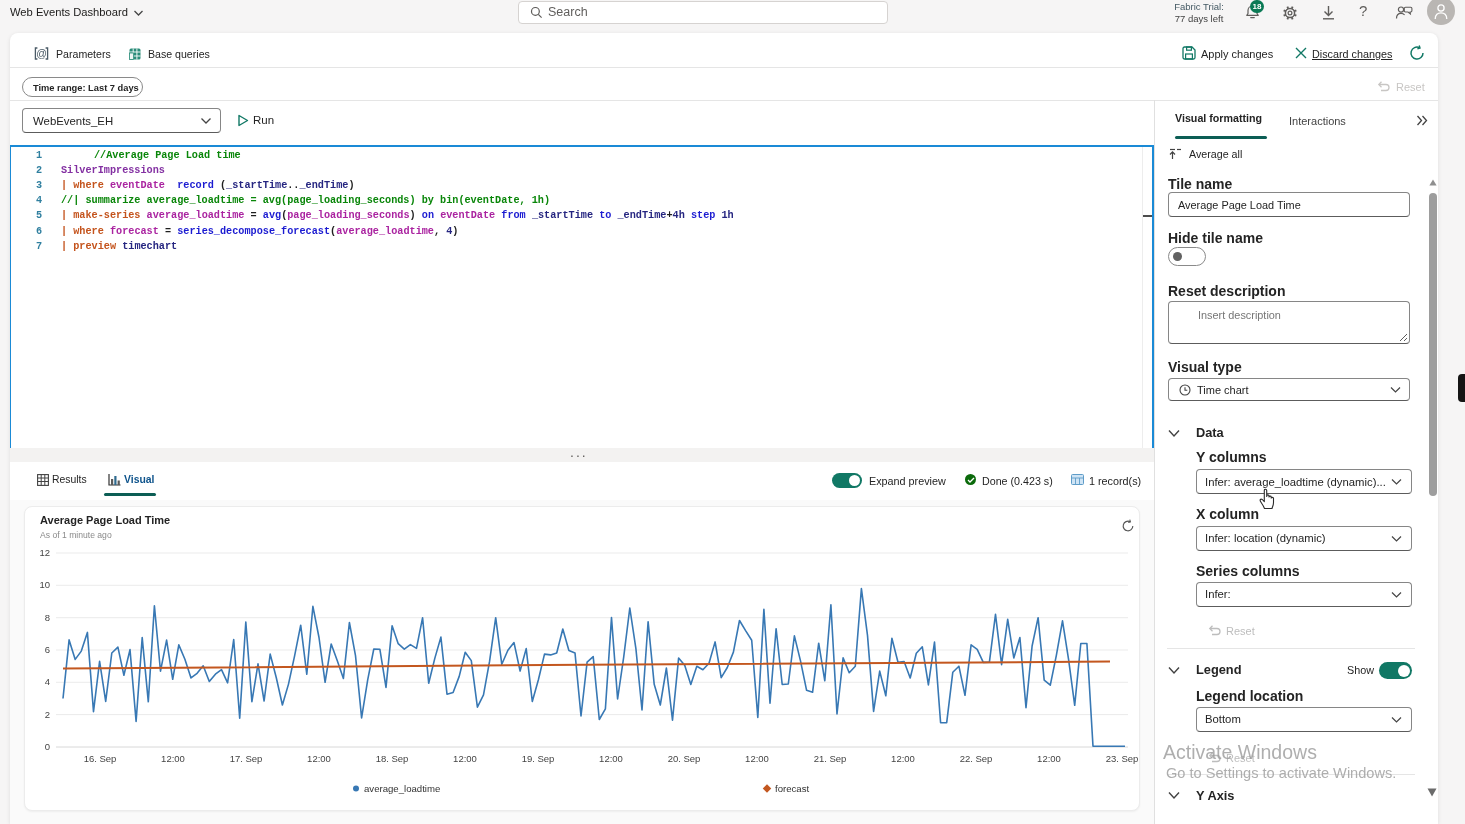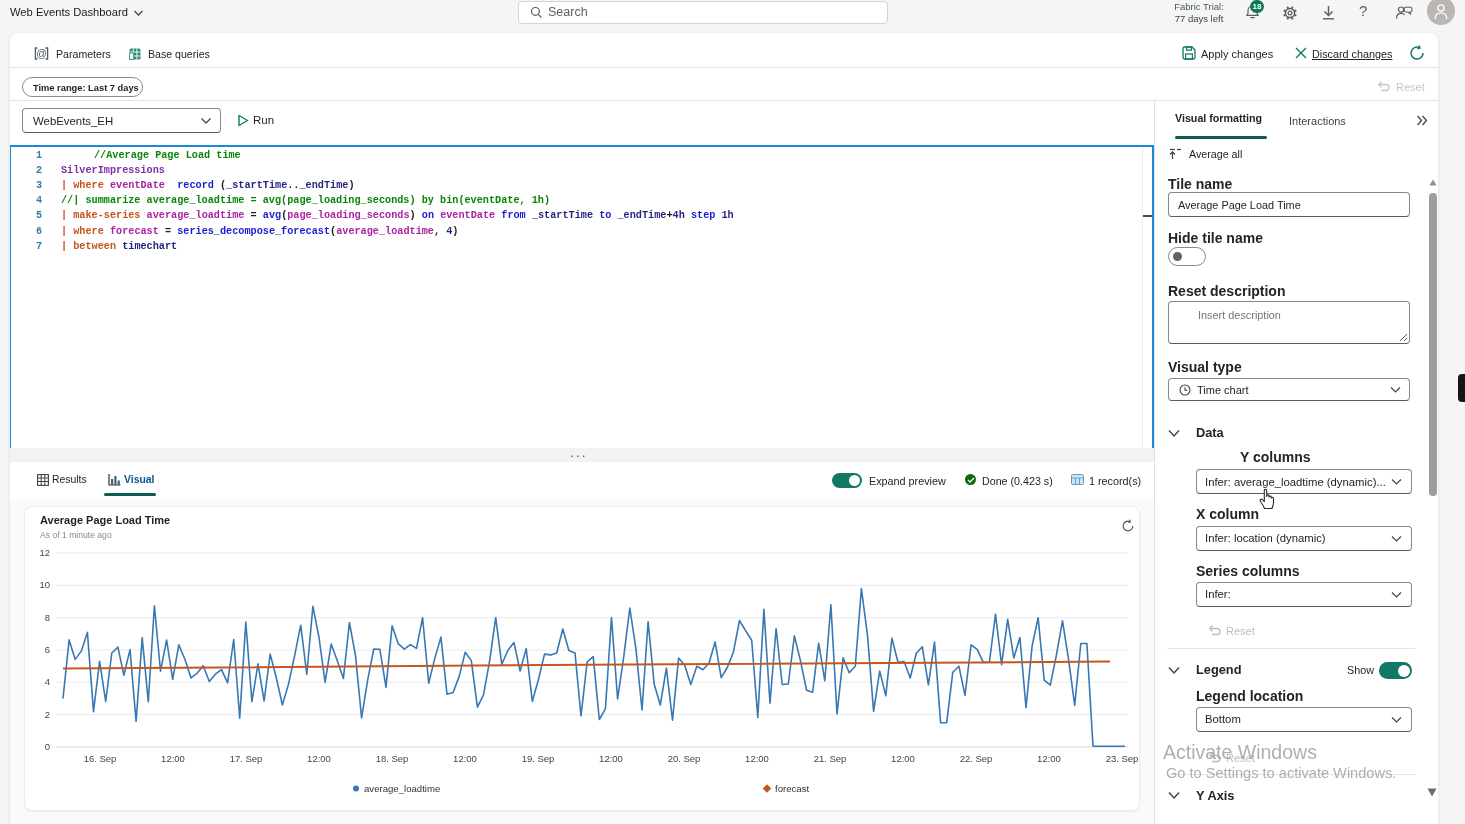--- a/index.html
+++ b/index.html
@@ -124,21 +124,21 @@
 <div class="abs" style="left:10px; top:145px; width:1144px; height:303px; background:#fff; border-top:2px solid #1a8ad6; border-right:2px solid #1a8ad6; border-left:1px solid #1a8ad6;"></div>
 <div class="abs" style="left:1142px; top:147px; width:1px; height:301px; background:#ededed;"></div>
 <div class="abs" style="left:1143px; top:215px; width:9px; height:2px; background:#4d4d4d;"></div>
 <div class="abs mono" style="left:12px; top:147.5px; width:30px; text-align:right; color:#2f7f9f;">1<br>2<br>3<br>4<br>5<br>6<br>7</div>
 <div class="abs mono" style="left:61px; top:147.5px; color:#1f1f1f;"><span style="color:#098609;margin-left:33px;">//Average Page Load time</span>
 <span style="color:#8330a2;">SilverImpressions</span>
 <span style="color:#c4531c;">| where</span> <span style="color:#aa23a0;">eventDate</span>  <span style="color:#1b1bd1;">record</span> (<span style="color:#252580;">_startTime</span>..<span style="color:#252580;">_endTime</span>)
 <span style="color:#098609;">//| summarize average_loadtime = avg(page_loading_seconds) by bin(eventDate, 1h)</span>
 <span style="color:#c4531c;">| make-series</span> <span style="color:#aa23a0;">average_loadtime</span> = <span style="color:#1b1bd1;">avg</span>(<span style="color:#aa23a0;">page_loading_seconds</span>) <span style="color:#1b1bd1;">on</span> <span style="color:#aa23a0;">eventDate</span> <span style="color:#1b1bd1;">from</span> <span style="color:#252580;">_startTime</span> <span style="color:#1b1bd1;">to</span> <span style="color:#252580;">_endTime</span>+<span style="color:#252580;">4h</span> <span style="color:#1b1bd1;">step</span> <span style="color:#252580;">1h</span>
 <span style="color:#c4531c;">| where</span> <span style="color:#aa23a0;">forecast</span> = <span style="color:#1b1bd1;">series_decompose_forecast</span>(<span style="color:#aa23a0;">average_loadtime</span>, <span style="color:#252580;">4</span>)
-<span style="color:#c4531c;">| between</span> <span style="color:#252580;">timechart</span></div>
+<span style="color:#c4531c;">| preview</span> <span style="color:#252580;">timechart</span></div>
 
 <div class="abs" style="left:10px; top:448px; width:1144px; height:14px; background:#f3f2f1;"></div>
 <div class="abs" style="left:570px; top:444px; font-size:14px; letter-spacing:2px; color:#605e5c;">...</div>
 
 <svg class="abs" style="left:37px; top:474px;" width="12" height="12" viewBox="0 0 12 12">
     <rect x="0.6" y="0.6" width="10.8" height="10.8" fill="none" stroke="#424242" stroke-width="1.1"></rect>
     <path d="M0.6 4 H11.4 M0.6 7.5 H11.4 M4.2 0.6 V11.4 M7.8 0.6 V11.4" stroke="#424242" stroke-width="1"></path>
   </svg>
 <div class="abs" style="left:52px; top:474px; font-size:10.4px; color:#242424;">Results</div>
 <svg class="abs" style="left:108px; top:473px;" width="13" height="13" viewBox="0 0 13 13">
@@ -242,21 +242,21 @@
   </svg>
 <div class="abs" style="left:1197px; top:384px; font-size:11px; color:#242424;">Time chart</div>
 <svg class="abs" style="left:1390px; top:386px;" width="11" height="8" viewBox="0 0 11 8">
     <path d="M1 1.5 L5.5 6 L10 1.5" stroke="#454545" stroke-width="1.2" fill="none"></path>
   </svg>
 
 <svg class="abs" style="left:1168px; top:429px;" width="12" height="9" viewBox="0 0 12 9">
     <path d="M1 1.5 L6 7 L11 1.5" stroke="#424242" stroke-width="1.4" fill="none"></path>
   </svg>
 <div class="abs" style="left:1196px; top:425px; font-size:12.8px; font-weight:bold; color:#242424;">Data</div>
-<div class="abs lbl" style="left:1196px; top:449px;margin-left:44px;">Y columns</div>
+<div class="abs lbl" style="left:1196px; top:449px;">Y columns</div>
 <div class="abs inp" style="left:1196px; top:469px; width:216px; height:25px;"></div>
 <div class="abs" style="left:1205px; top:476px; font-size:11.3px; color:#242424;">Infer: average_loadtime (dynamic)...</div>
 <svg class="abs" style="left:1391px; top:478px;" width="11" height="8" viewBox="0 0 11 8">
     <path d="M1 1.5 L5.5 6 L10 1.5" stroke="#454545" stroke-width="1.2" fill="none"></path>
   </svg>
 <svg class="abs" style="left:1258px; top:487px;" width="19" height="23" viewBox="0 0 19 23">
     <path d="M6.5 21.5 C5.8 19.5 4.6 17.6 3 15.2 C2.4 14.3 1.6 13.3 2.4 12.5 C3.1 11.8 4.1 12.2 4.8 13 L6.3 14.7 L6.3 3.4 C6.3 1.8 8.7 1.8 8.7 3.4 L8.7 9.5 L8.7 8.9 C8.7 7.5 11 7.5 11 8.9 L11 10 C11 8.8 13.2 8.8 13.2 10 L13.2 11.1 C13.2 10 15.5 10.1 15.5 11.3 L15.5 15.5 C15.5 18.3 14.5 19.6 14 21.5 Z" fill="#fff" stroke="#2b2b2b" stroke-width="1.1" stroke-linejoin="round"></path>
   </svg>
 <div class="abs lbl" style="left:1196px; top:506px;">X column</div>
 <div class="abs inp" style="left:1196px; top:526px; width:216px; height:25px;"></div>

